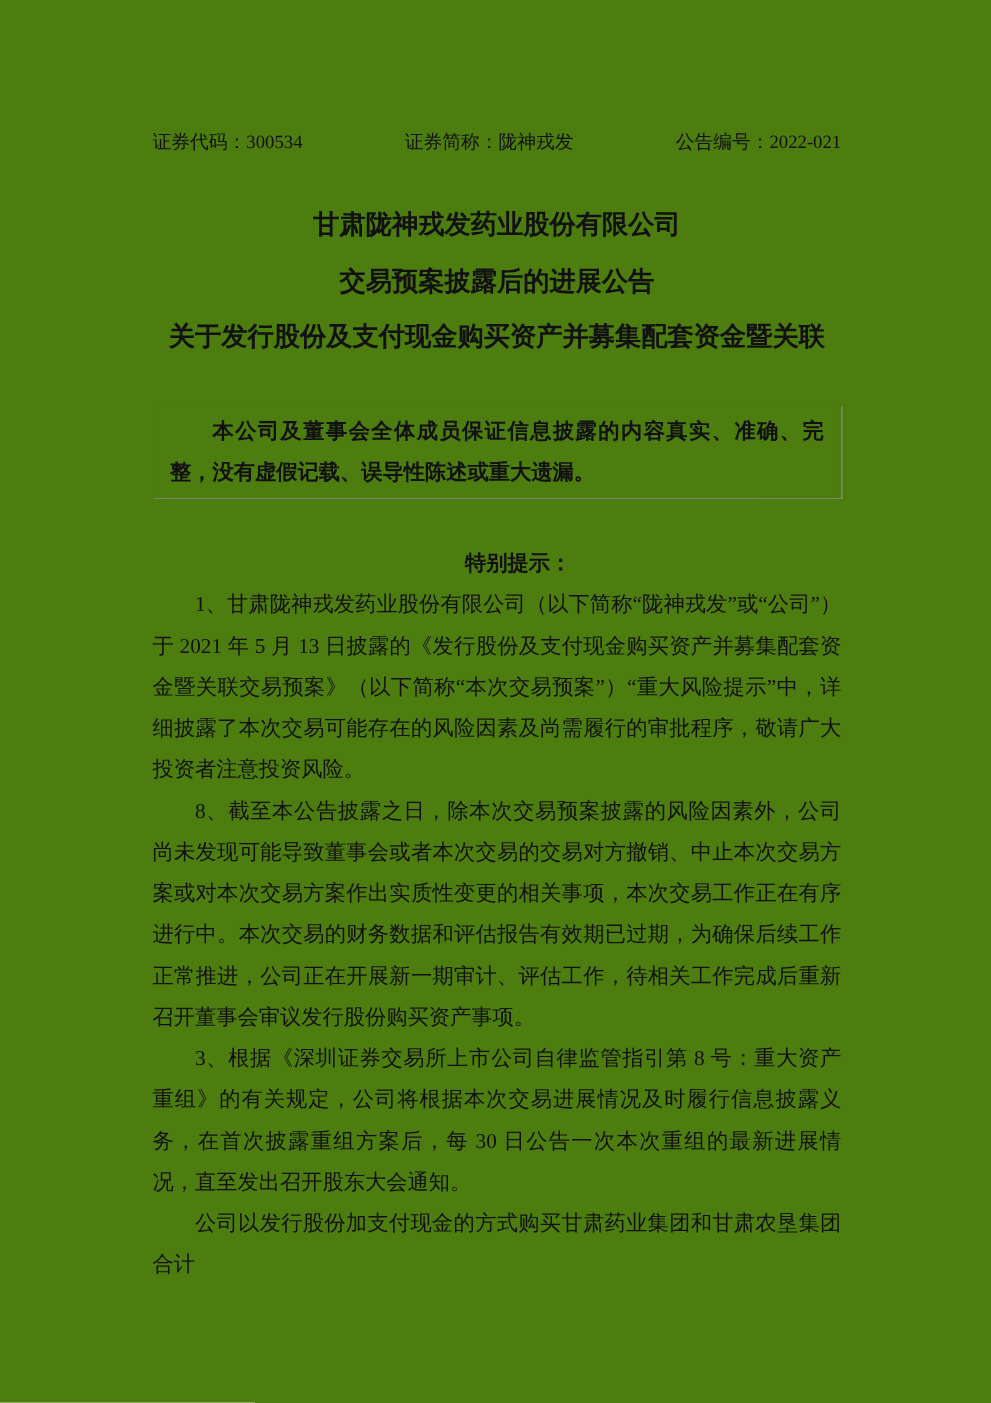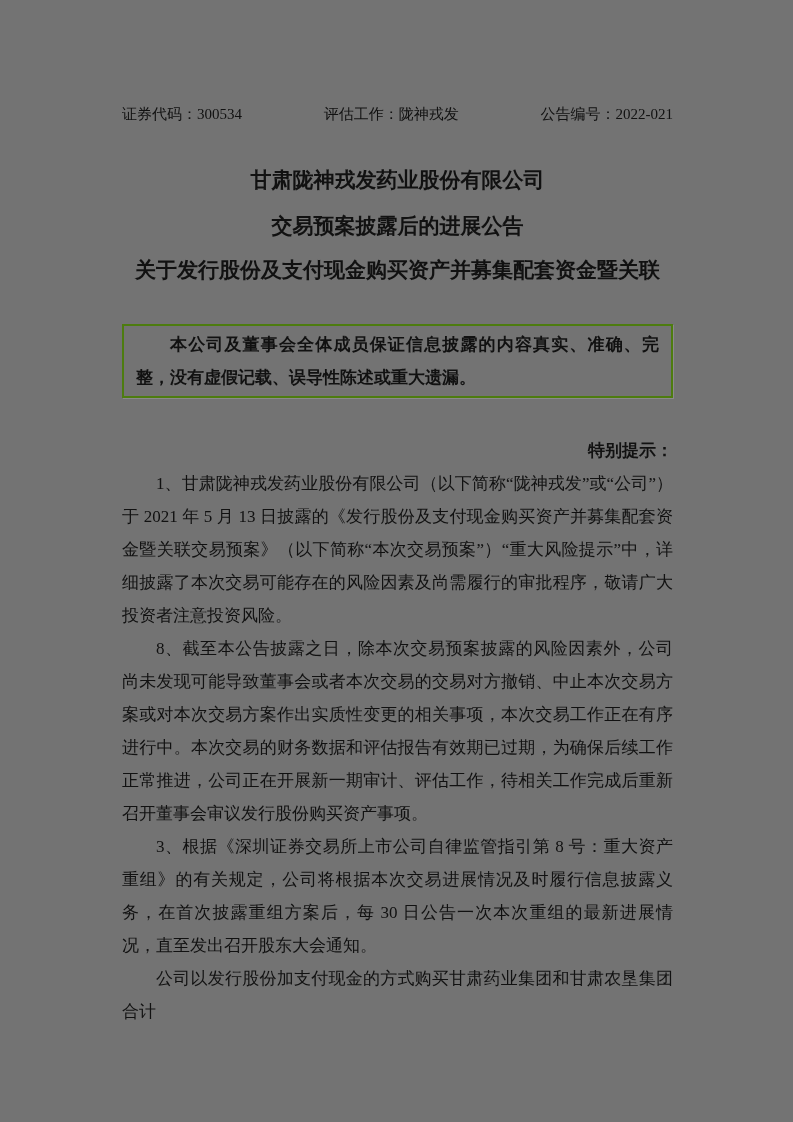--- a/index.html
+++ b/index.html
@@ -12,21 +12,21 @@
     height: 1122px;
     overflow: hidden;
     font-family: "Liberation Serif", "DejaVu Serif", serif;
     color: #111111;
   }
   .page {
     box-sizing: border-box;
     width: 793px;
     height: 1122px;
     padding: 104px 120px 0 122px;
-    background: #737373;
+    background: #4d7c0f;
   }
   .doc-header {
     display: flex;
     justify-content: space-between;
     align-items: baseline;
     font-size: 15px;
     line-height: 20px;
     white-space: nowrap;
   }
   .doc-title {
@@ -66,32 +66,32 @@
     line-height: 33px;
     text-align: justify;
   }
   .doc-body p {
     margin: 0;
     text-indent: 2em;
   }
   .doc-body p.bold-head {
     font-weight: bold;
     font-family: "Liberation Sans", "DejaVu Sans", sans-serif;
-    text-align: right;
+    text-align: center;
     margin-top: 27px;
   }
 </style>
 </head>
 <body>
 
 <div class="page">
 
   <div class="doc-header">
     <span>证券代码：300534</span>
-    <span>评估工作：陇神戎发</span>
+    <span>证券简称：陇神戎发</span>
     <span>公告编号：2022-021</span>
   </div>
 
   <h1 class="doc-title">甘肃陇神戎发药业股份有限公司</h1>
   <h2 class="doc-subtitle">交易预案披露后的进展公告</h2>
   <h2 class="doc-subtitle">关于发行股份及支付现金购买资产并募集配套资金暨关联</h2>
 
   <div class="notice-box">
     <p>本公司及董事会全体成员保证信息披露的内容真实、准确、完整，没有虚假记载、误导性陈述或重大遗漏。</p>
   </div>

